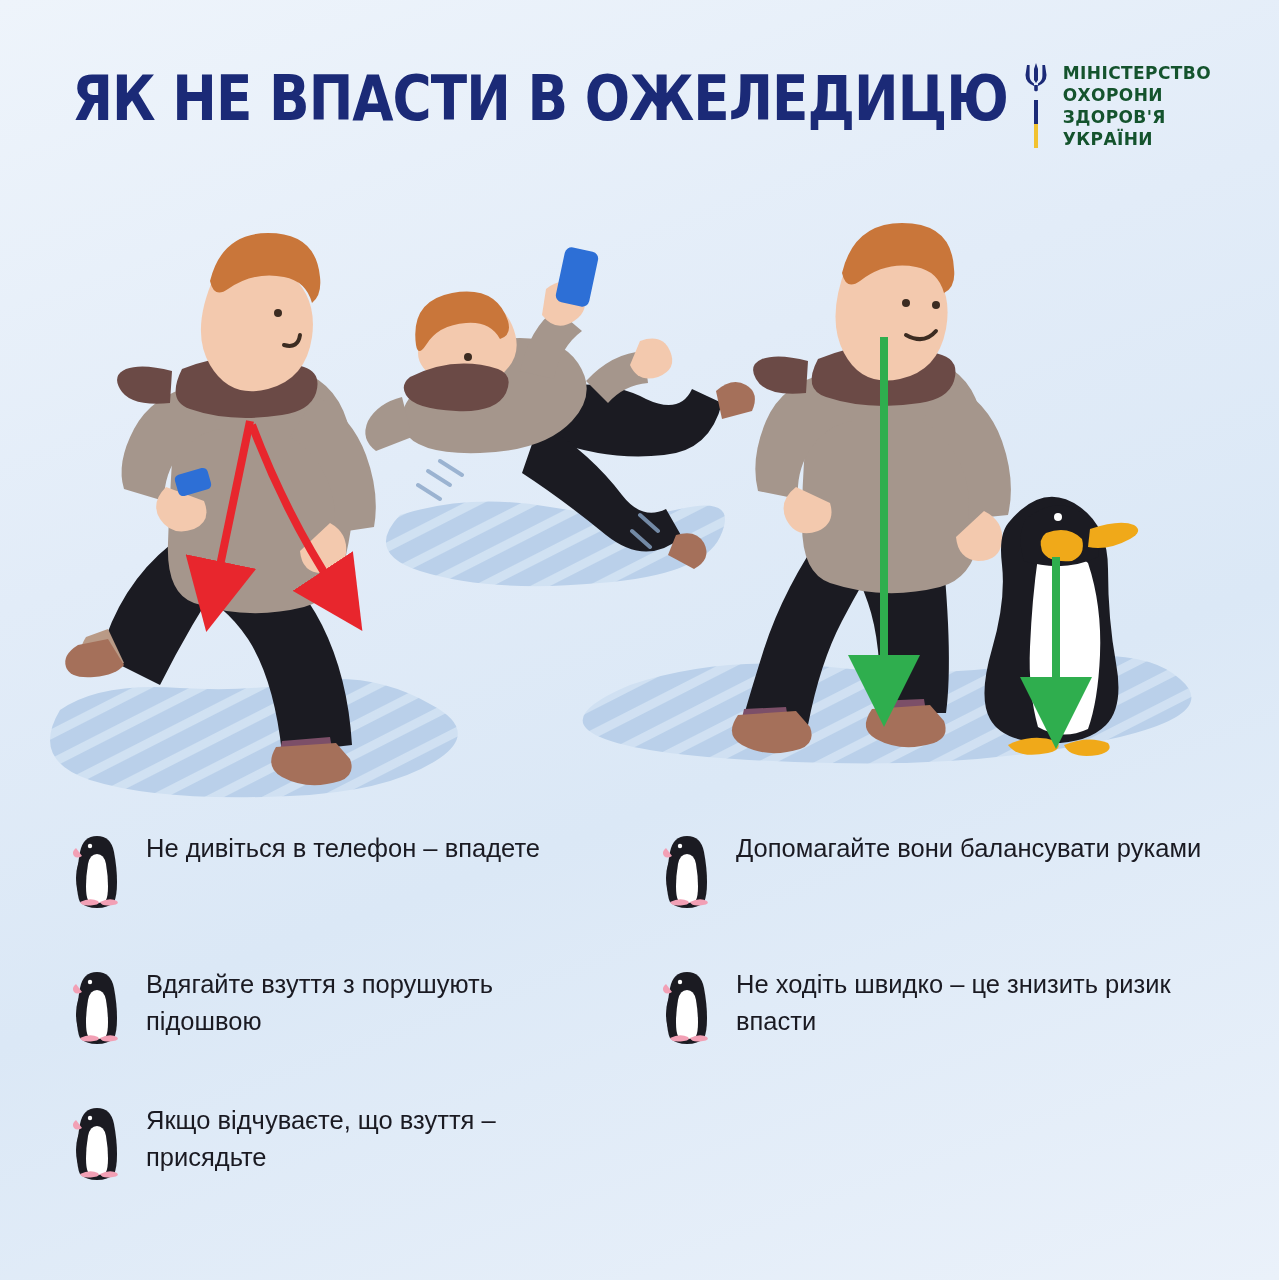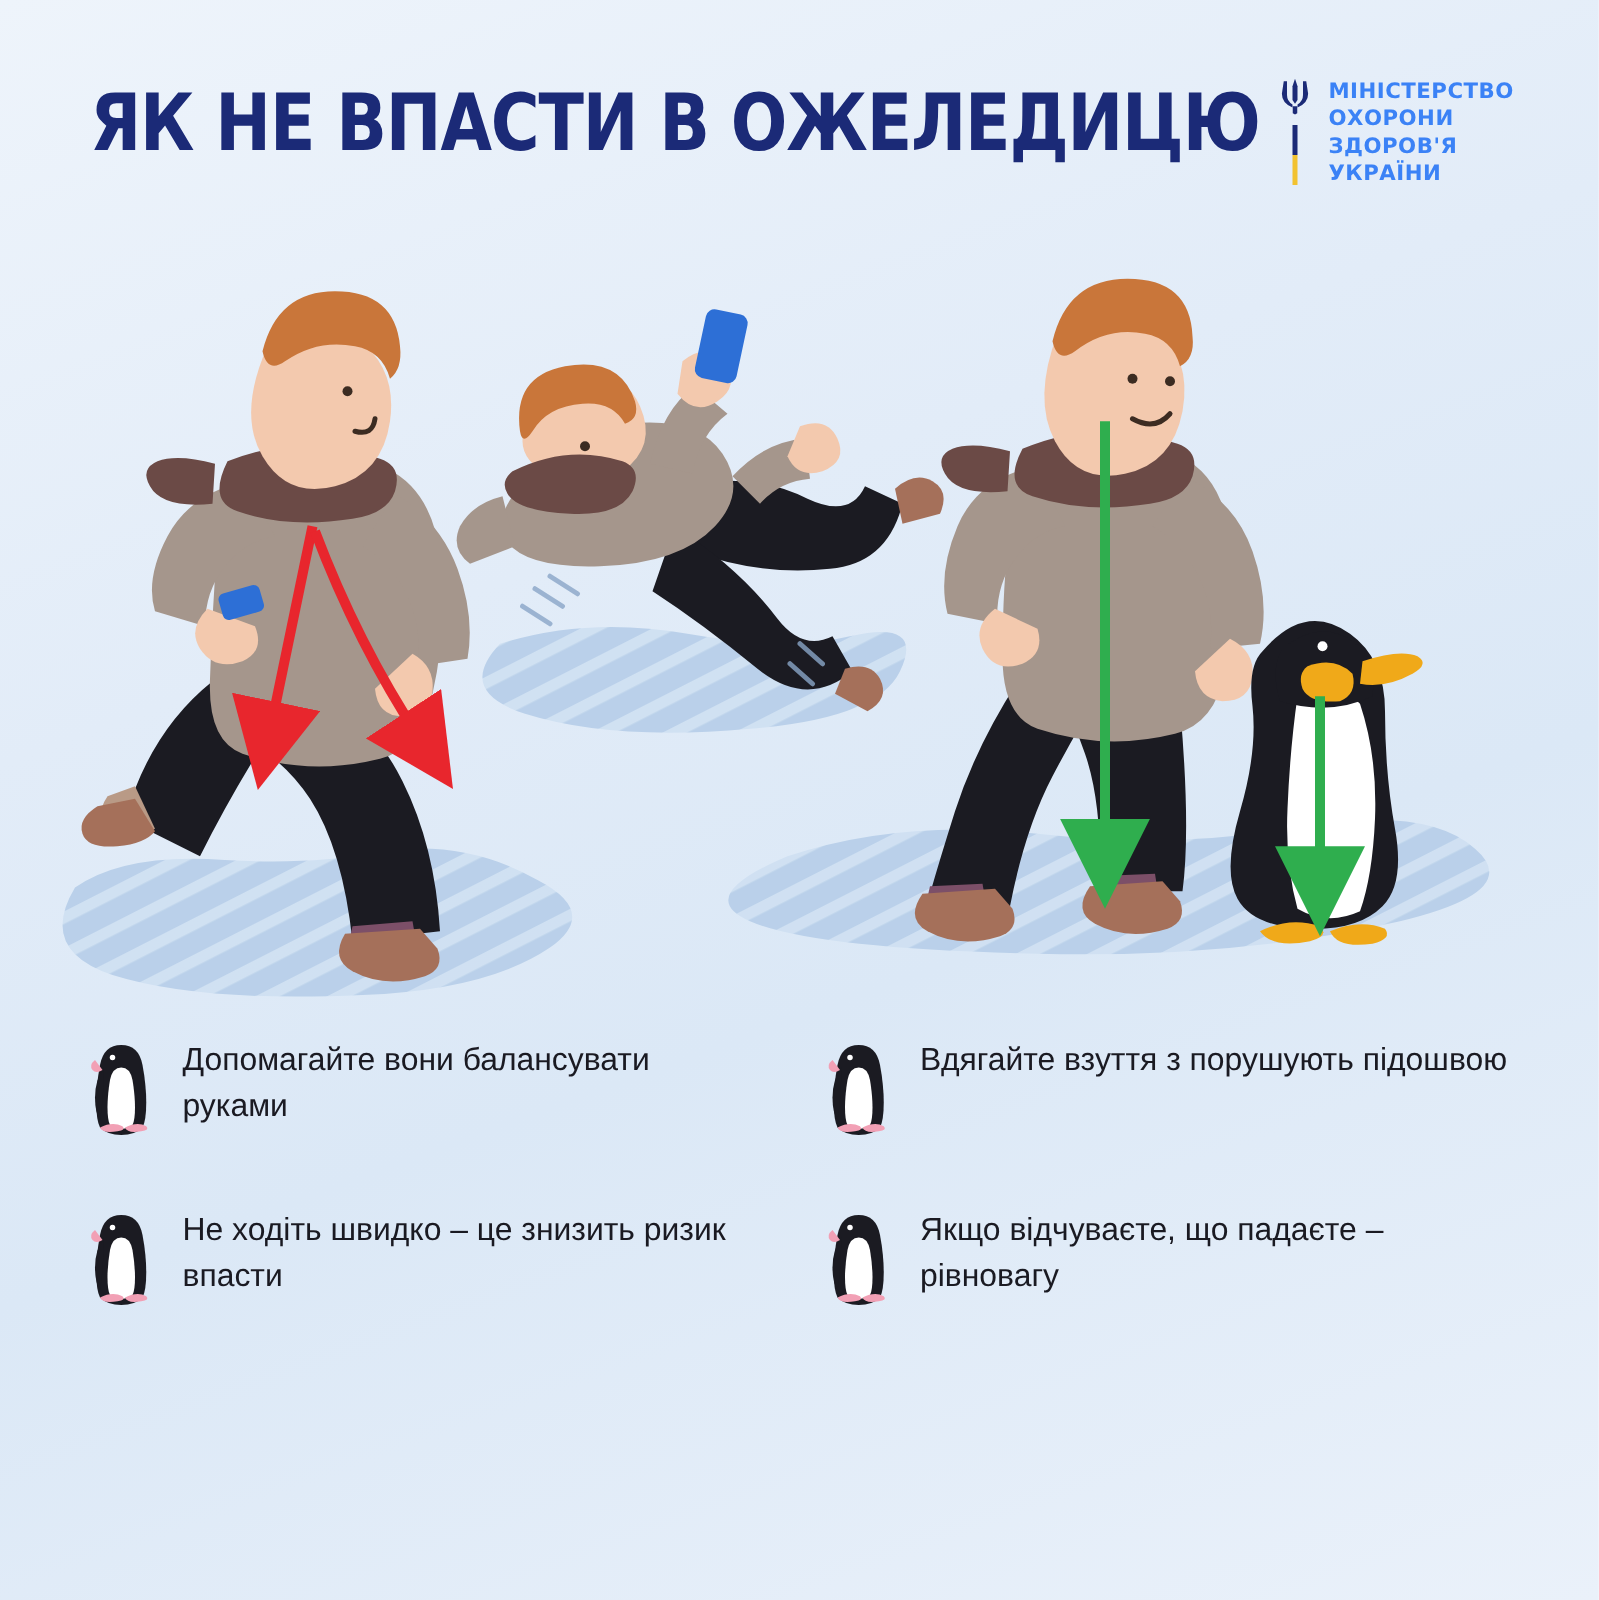--- a/index.html
+++ b/index.html
@@ -56,21 +56,21 @@
     color: #1b2a77;
     font-weight: 700;
   }
   .logo-bar {
     width: 4px;
     flex: 1;
     margin-top: 4px;
     background: linear-gradient(to bottom, #1b2a77 0 50%, #f2c230 50% 100%);
   }
   .logo-text {
-    color: #3b82f6;
+    color: #14532d;
     font-size: 17px;
     font-weight: 700;
     line-height: 22px;
     letter-spacing: 0.4px;
     text-transform: uppercase;
     font-family: "DejaVu Sans", "Liberation Sans", sans-serif;
   }
 
   
   .illustration {
@@ -268,20 +268,34 @@
       <path d="M1008 560 q24 -12 48 -4 q8 8 -8 12 q-30 6 -40 -8 z" fill="#f0a919"></path>
       <path d="M1064 560 q24 -10 44 -2 q6 8 -10 12 q-28 4 -34 -10 z" fill="#f0a919"></path>
 
       <path d="M1056 372 L1056 516" stroke="#2fae4e" stroke-width="8" fill="none" marker-end="url(#greenhead)"></path>
     </g>
   </svg>
 </div>
 
 <div class="tips">
 
+  <div class="tip">
+    <div class="tip-icon">
+      <svg width="54" height="76" viewBox="0 0 54 76" aria-hidden="true">
+        <path d="M27 4 q14 0 17 16 q3 16 3 30 q0 14 -3 20 q-6 6 -17 6 q-11 0 -17 -6 q-3 -6 -3 -20 q0 -14 3 -30 q3 -16 17 -16 z" fill="#1b1b22"></path>
+        <path d="M27 22 q7 0 9 10 q2 12 2 22 q0 10 -2 14 q-3 3 -9 3 q-6 0 -9 -3 q-2 -4 -2 -14 q0 -10 2 -22 q2 -10 9 -10 z" fill="#ffffff"></path>
+        <path d="M13 22 q-7 10 -7 24 q0 12 4 18 q3 -18 3 -42 z" fill="#1b1b22"></path>
+        <path d="M6 16 q-5 4 -2 8 q3 3 8 0 z" fill="#f2a0b5"></path>
+        <circle cx="20" cy="14" r="2.2" fill="#ffffff"></circle>
+        <path d="M10 70 q10 -5 18 -1 q3 3 -4 4 q-12 2 -14 -3 z" fill="#f2a0b5"></path>
+        <path d="M30 70 q10 -5 17 -1 q3 3 -4 4 q-11 2 -13 -3 z" fill="#f2a0b5"></path>
+      </svg>
+    </div>
+    <div class="tip-text">Не дивіться в телефон – впадете</div>
+  </div>
 
   <div class="tip">
     <div class="tip-icon">
       <svg width="54" height="76" viewBox="0 0 54 76" aria-hidden="true">
         <path d="M27 4 q14 0 17 16 q3 16 3 30 q0 14 -3 20 q-6 6 -17 6 q-11 0 -17 -6 q-3 -6 -3 -20 q0 -14 3 -30 q3 -16 17 -16 z" fill="#1b1b22"></path>
         <path d="M27 22 q7 0 9 10 q2 12 2 22 q0 10 -2 14 q-3 3 -9 3 q-6 0 -9 -3 q-2 -4 -2 -14 q0 -10 2 -22 q2 -10 9 -10 z" fill="#ffffff"></path>
         <path d="M13 22 q-7 10 -7 24 q0 12 4 18 q3 -18 3 -42 z" fill="#1b1b22"></path>
         <path d="M6 16 q-5 4 -2 8 q3 3 8 0 z" fill="#f2a0b5"></path>
         <circle cx="20" cy="14" r="2.2" fill="#ffffff"></circle>
         <path d="M10 70 q10 -5 18 -1 q3 3 -4 4 q-12 2 -14 -3 z" fill="#f2a0b5"></path>
@@ -327,16 +341,16 @@
       <svg width="54" height="76" viewBox="0 0 54 76" aria-hidden="true">
         <path d="M27 4 q14 0 17 16 q3 16 3 30 q0 14 -3 20 q-6 6 -17 6 q-11 0 -17 -6 q-3 -6 -3 -20 q0 -14 3 -30 q3 -16 17 -16 z" fill="#1b1b22"></path>
         <path d="M27 22 q7 0 9 10 q2 12 2 22 q0 10 -2 14 q-3 3 -9 3 q-6 0 -9 -3 q-2 -4 -2 -14 q0 -10 2 -22 q2 -10 9 -10 z" fill="#ffffff"></path>
         <path d="M13 22 q-7 10 -7 24 q0 12 4 18 q3 -18 3 -42 z" fill="#1b1b22"></path>
         <path d="M6 16 q-5 4 -2 8 q3 3 8 0 z" fill="#f2a0b5"></path>
         <circle cx="20" cy="14" r="2.2" fill="#ffffff"></circle>
         <path d="M10 70 q10 -5 18 -1 q3 3 -4 4 q-12 2 -14 -3 z" fill="#f2a0b5"></path>
         <path d="M30 70 q10 -5 17 -1 q3 3 -4 4 q-11 2 -13 -3 z" fill="#f2a0b5"></path>
       </svg>
     </div>
-    <div class="tip-text">Якщо відчуваєте, що падаєте – рівновагу</div>
+    <div class="tip-text">Якщо відчуваєте, що взуття – присядьте</div>
   </div>
 
 </div>
 
 </body></html>

